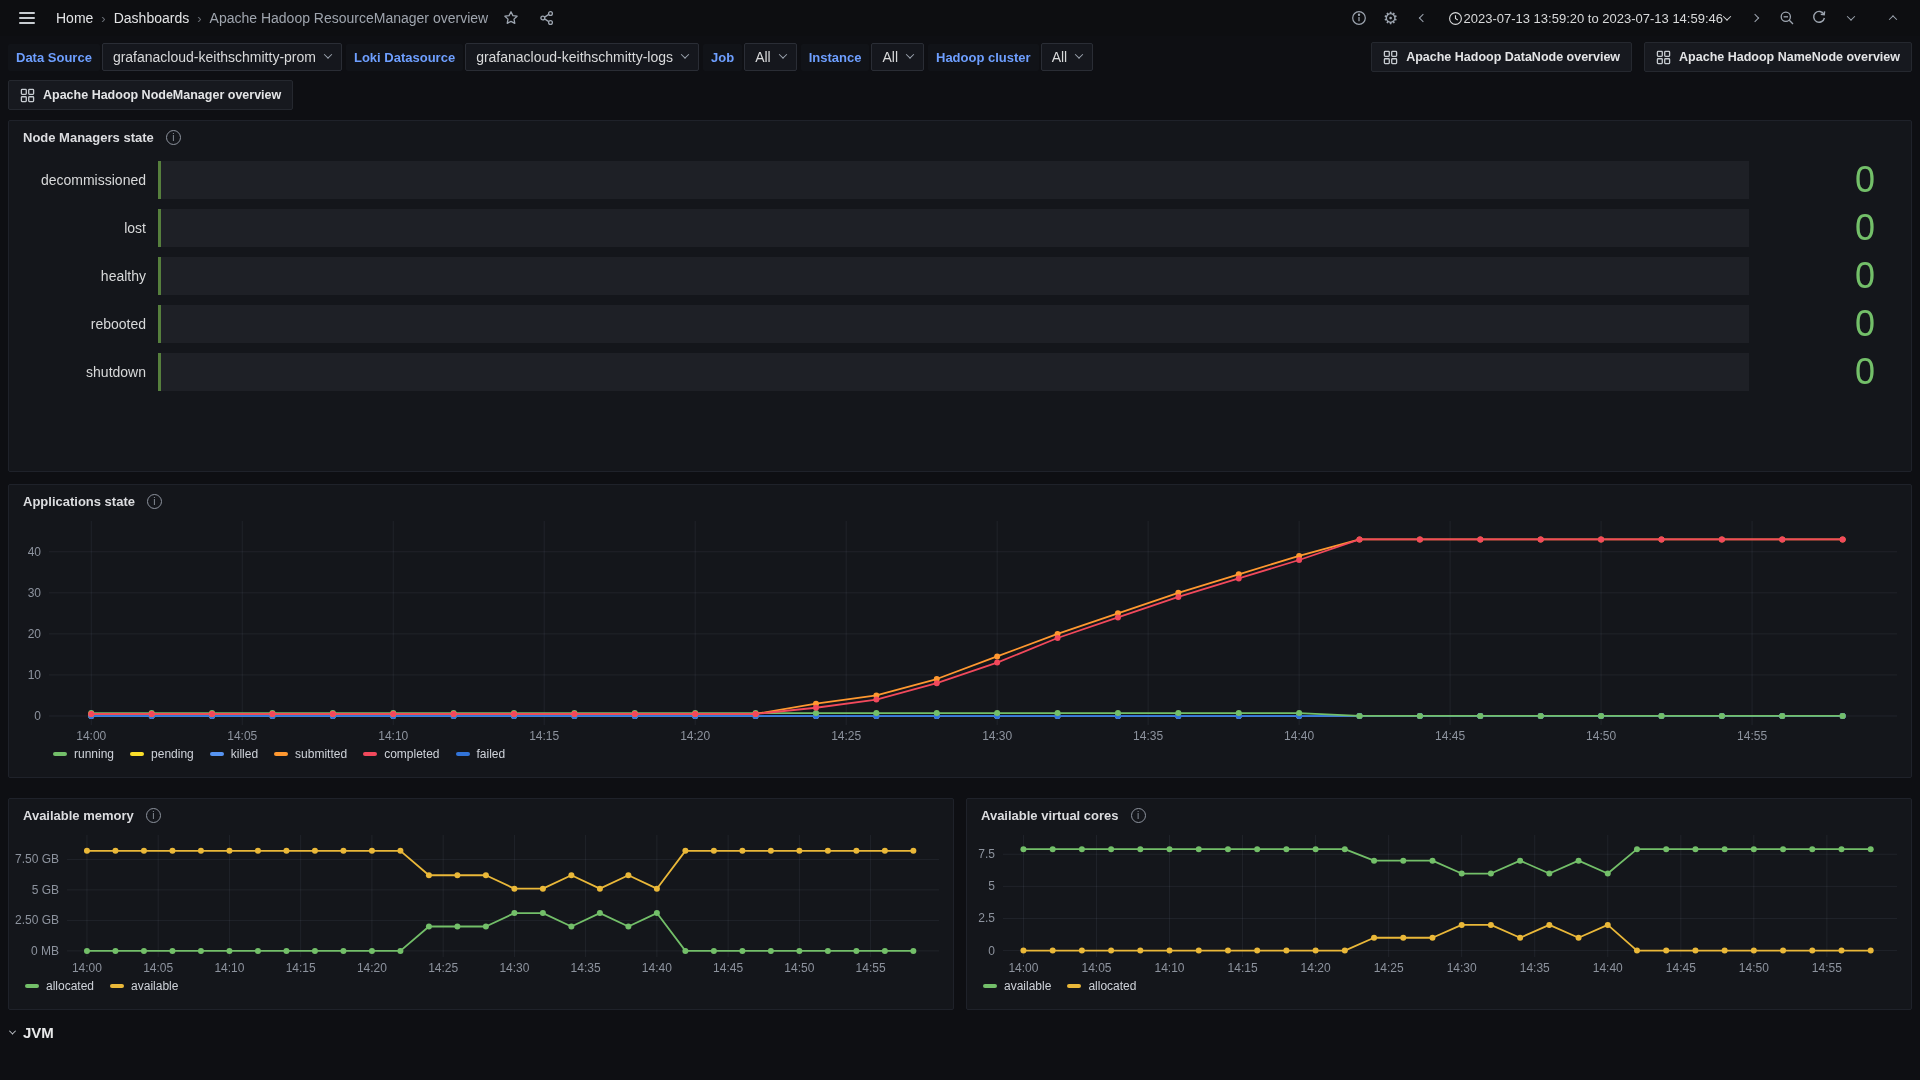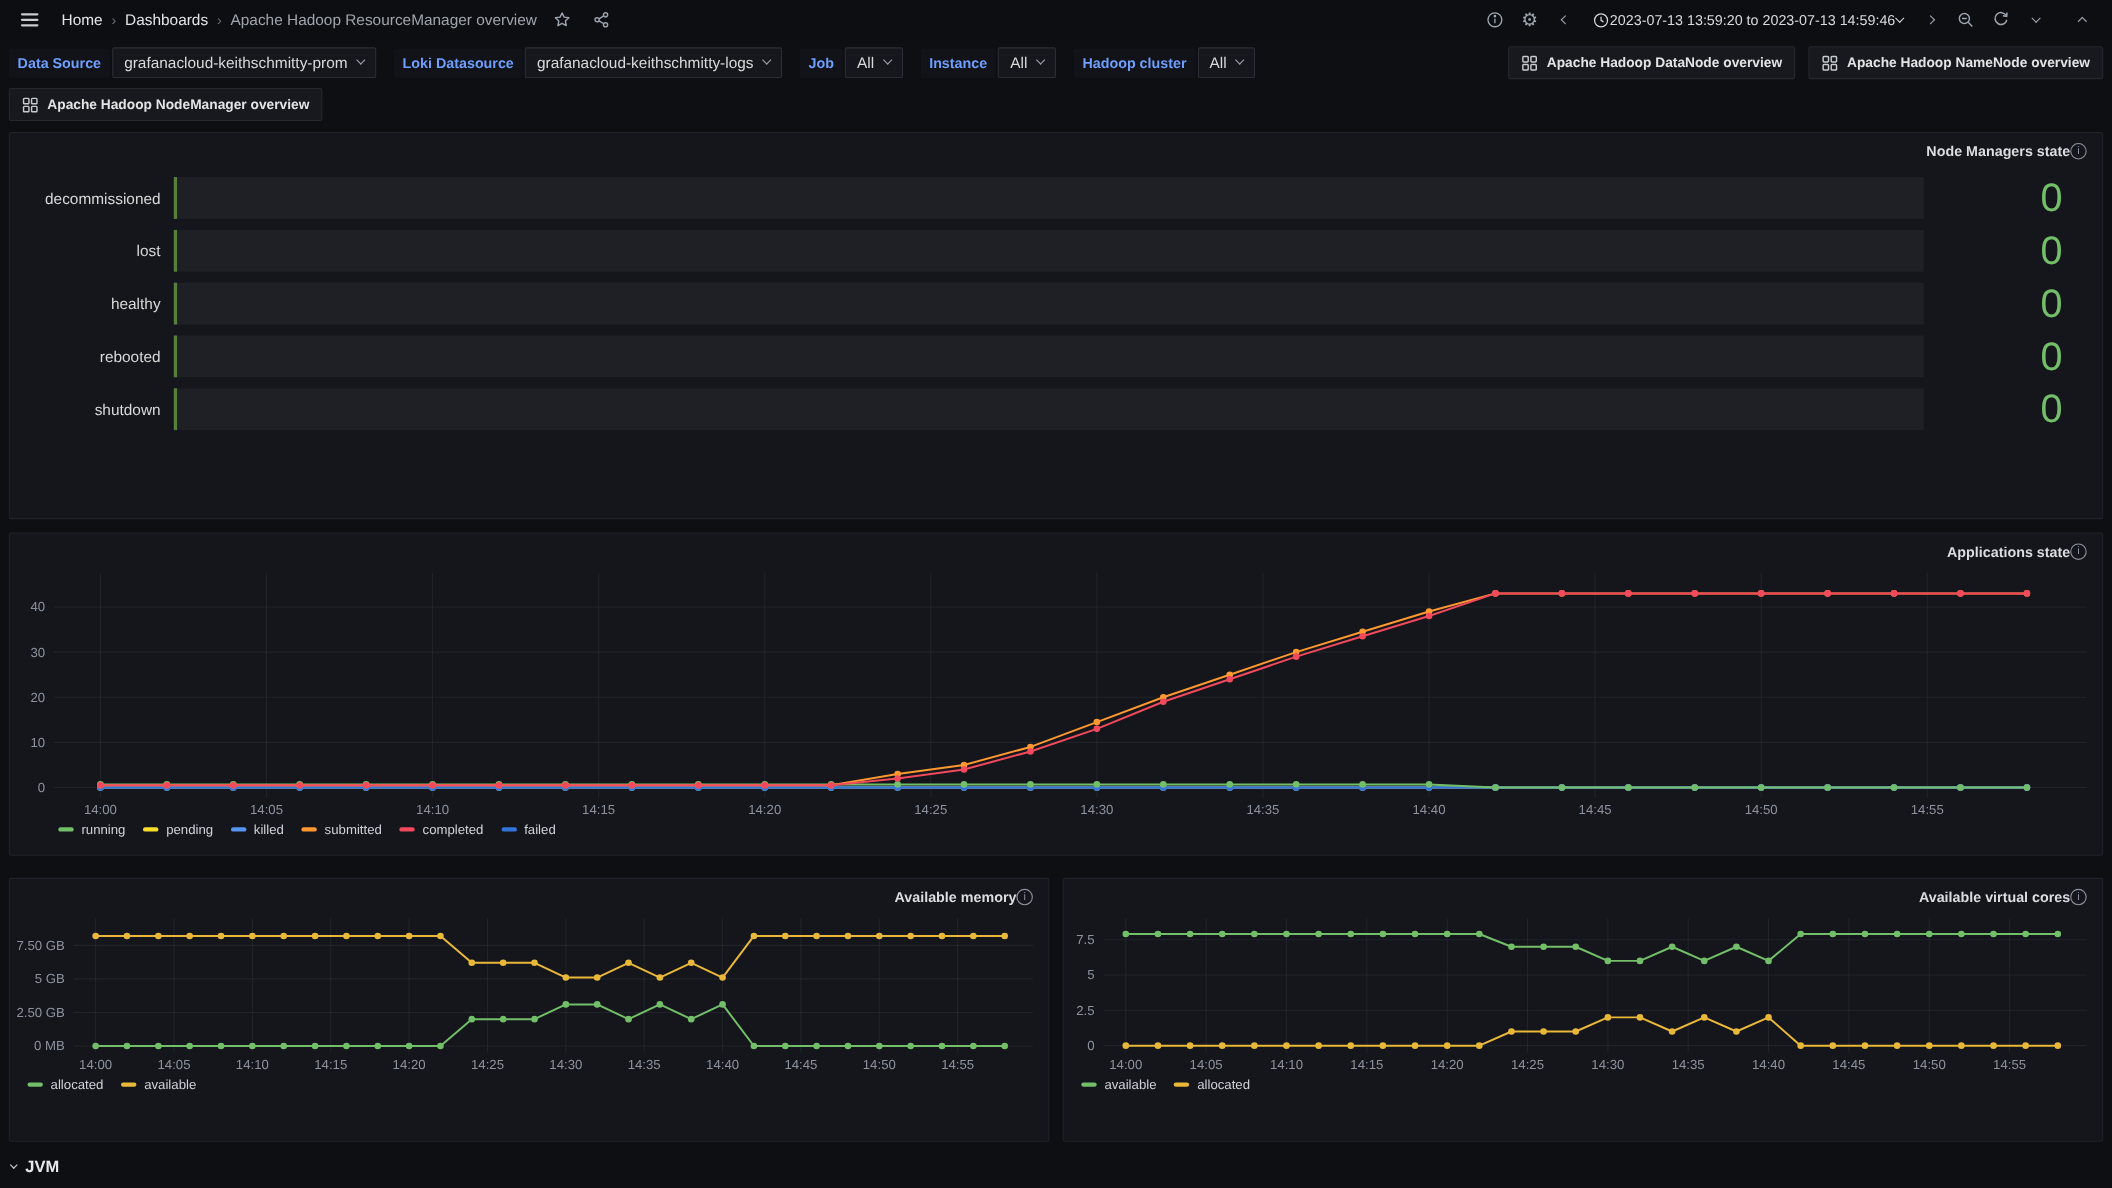--- a/index.html
+++ b/index.html
@@ -59,21 +59,21 @@
     font-size:12.5px; font-weight:700; padding:0 11px; height:30px;
     cursor:pointer; font-family:inherit; white-space:nowrap;
   }
   .apps-icon { color:#c7ccd1; }
 
   
   .panel {
     background:#14161b; border:1px solid #1f222a; border-radius:2px;
     position:relative;
   }
-  .panel-header { display:flex; align-items:center; gap:0; padding:9px 14px 4px 14px;justify-content:flex-end; }
+  .panel-header { display:flex; align-items:center; gap:12px; padding:9px 14px 4px 14px; }
   .panel-title { font-size:13px; font-weight:700; color:#dcdde0; cursor:pointer; }
   .info-icon {
     width:15px; height:15px; border:1px solid #8d939e; border-radius:50%;
     color:#8d939e; font-size:10px; display:flex; align-items:center; justify-content:center;
     cursor:pointer; font-style:normal;
   }
   .panel-nm { height:352px; margin-bottom:12px; }
   .bars { padding:12px 14px 0 14px; }
   .bar-row { display:flex; align-items:center; height:38px; margin-bottom:10px; }
   .bar-label { width:135px; text-align:right; padding-right:12px; font-size:14px; color:#d8d9da; }
@@ -90,21 +90,21 @@
   .panel-apps { height:294px; margin-bottom:20px; }
   .chart { width:100%; }
   .chart-apps { height:232px; }
   .legend { display:flex; align-items:center; gap:16px; padding:2px 14px 6px 44px; }
   .legend-apps { padding-left:44px; }
   .legend-item { display:flex; align-items:center; gap:7px; cursor:pointer; }
   .legend-swatch { width:14px; height:4px; border-radius:2px; display:inline-block; }
   .legend-label { font-size:12px; color:#ced2d9; }
 
   .bottom-row { display:flex; gap:12px; margin-bottom:10px; }
-  .panel-half { height:240px; flex:1; }
+  .panel-half { height:212px; flex:1; }
   .chart-half { height:150px; }
   text { font-family:"Liberation Sans", sans-serif; }
 </style>
 </head>
 <body>
 
 <div class="topnav">
   <button class="icon-btn">
     <span class="burger">
         <span></span>
@@ -177,21 +177,21 @@
       </button>
     <button class="icon-btn" style="margin-left:10px;">
         <span class="chev chev-up"></span>
       </button>
   </div>
 </div>
 
 <div class="content">
 
   <div class="subrow">
-    <div id="vars" style="display:flex;gap:16px;">
+    <div id="vars" style="display:flex;gap:4px;">
   <div class="var-group">
     <span class="var-label">Data Source</span>
     <span class="var-value">
       <span class="vv-text">grafanacloud-keithschmitty-prom</span>
       <span class="chev chev-down"></span>
     </span>
   </div>
 
   <div class="var-group">
     <span class="var-label">Loki Datasource</span>

